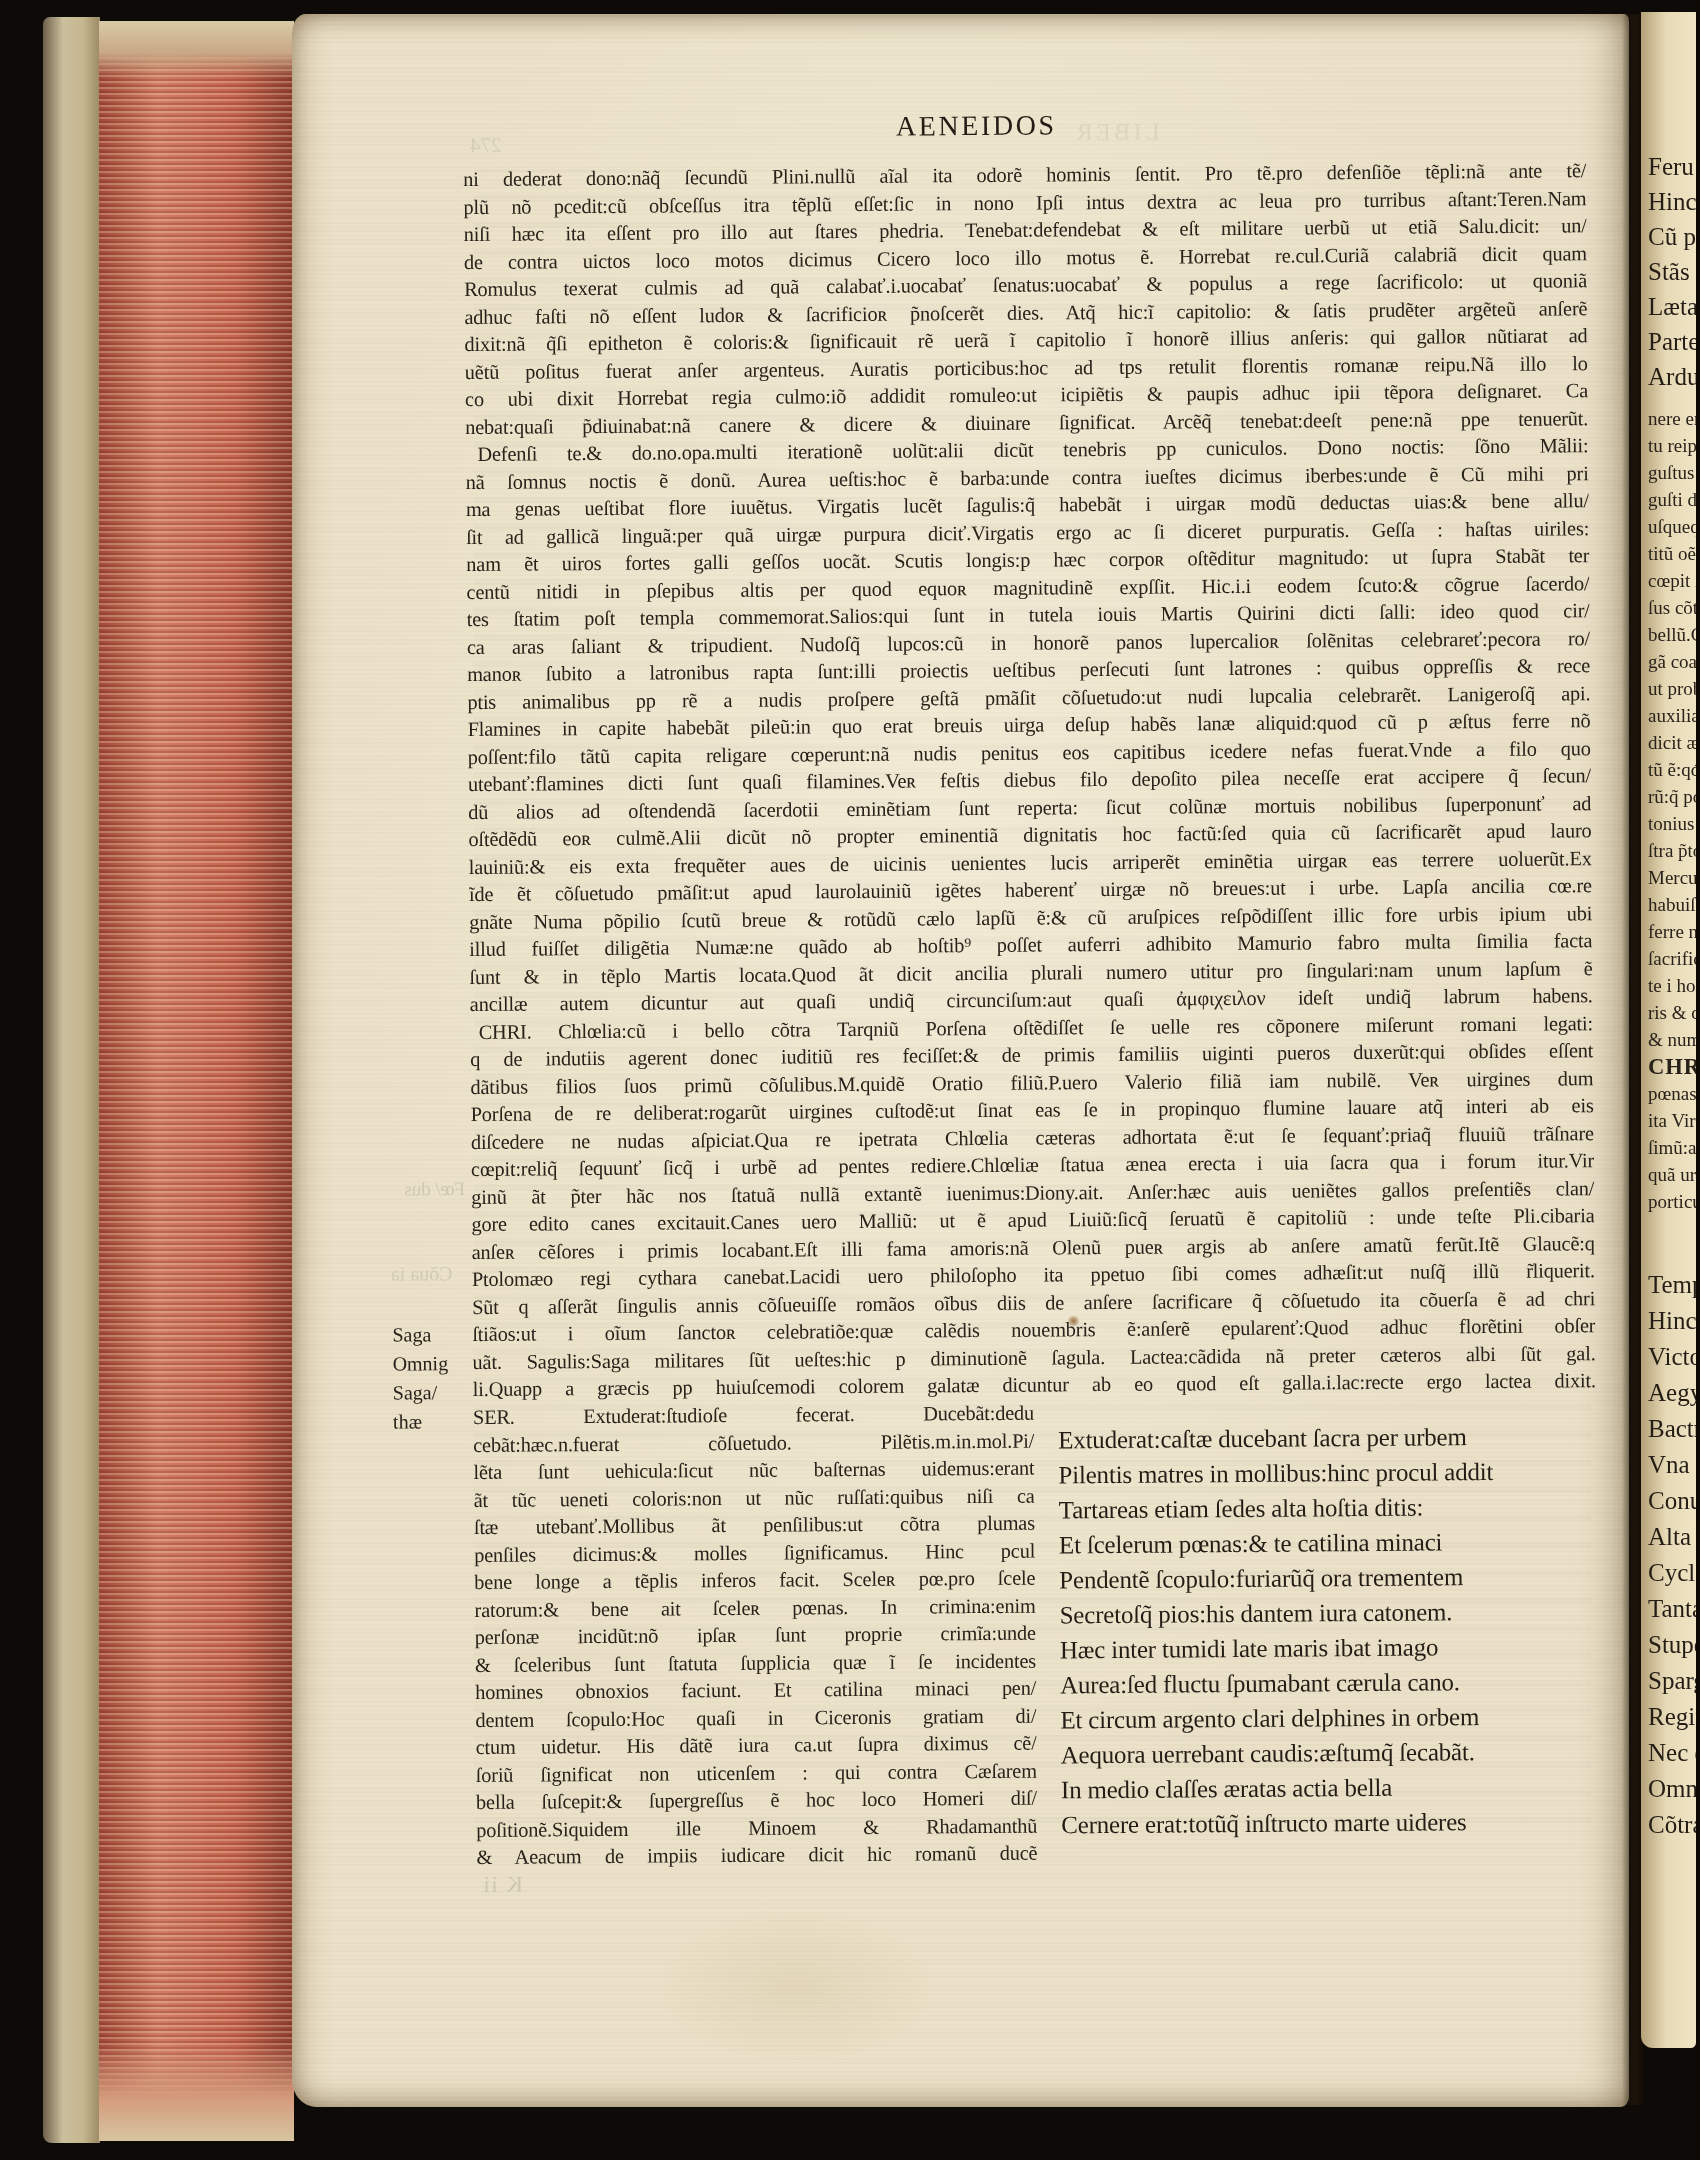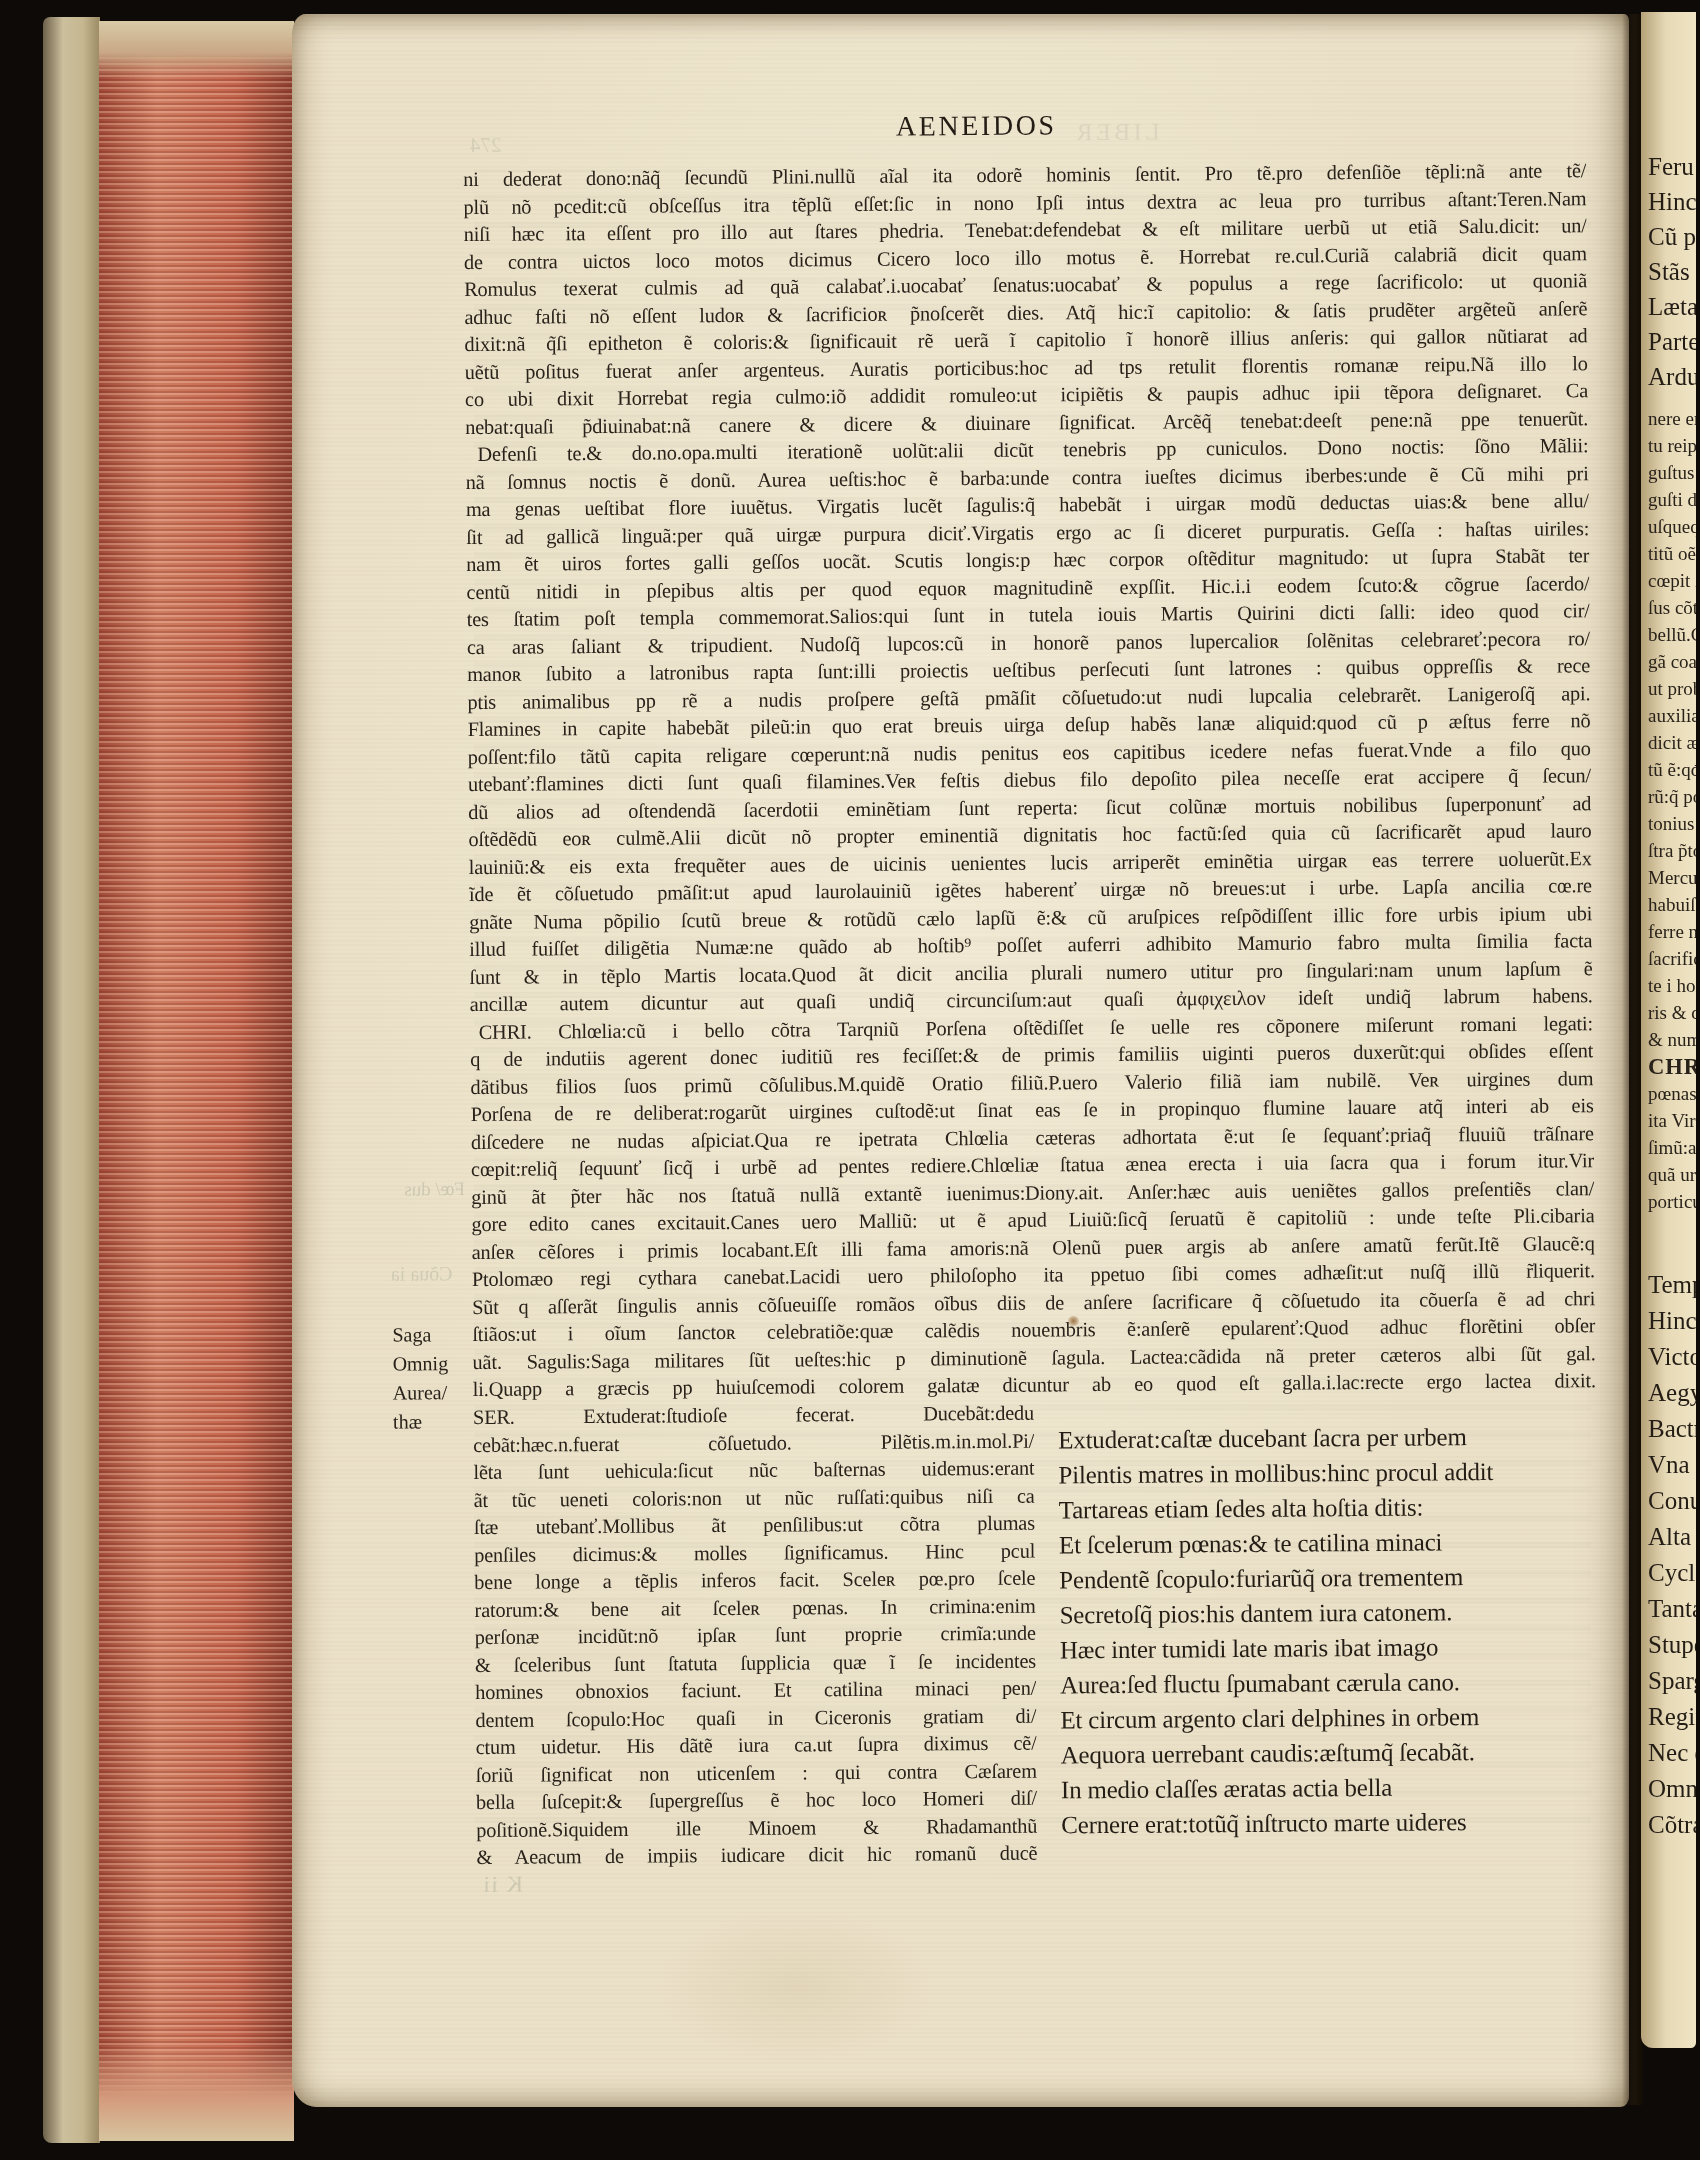--- a/index.html
+++ b/index.html
@@ -197,21 +197,21 @@
         <div>Ptolomæo regi cythara canebat.Lacidi uero philoſopho ita ppetuo ſibi comes adhæſit:ut nuſq̃ illũ r̃liquerit.</div>
         <div>Sũt q aſſerãt ſingulis annis cõſueuiſſe romãos oĩbus diis de anſere ſacrificare q̃ cõſuetudo ita cõuerſa ẽ ad chri</div>
         <div>ſtiãos:ut i oĩum ſanctoʀ celebratiõe:quæ calẽdis nouembris ẽ:anſerẽ epularenť:Quod adhuc florẽtini obſer</div>
         <div>uãt.  Sagulis:Saga militares ſũt ueſtes:hic p diminutionẽ ſagula.  Lactea:cãdida nã preter cæteros albi ſũt gal.</div>
         <div>li.Quapp a græcis pp huiuſcemodi colorem galatæ dicuntur ab eo quod eſt galla.i.lac:recte ergo lactea dixit.</div>
       </div>
 
     <div id="margin-note">
         <div>Saga</div>
         <div>Omnig</div>
-        <div>Aurea/</div>
+        <div>Saga/</div>
         <div>thæ</div>
       </div>
 
     <div id="left-column">
         <div>SER.   Extuderat:ſtudioſe fecerat. Ducebãt:dedu</div>
         <div>cebãt:hæc.n.fuerat cõſuetudo.  Pilẽtis.m.in.mol.Pi/</div>
         <div>lẽta ſunt uehicula:ſicut nũc baſternas uidemus:erant</div>
         <div>ãt tũc ueneti coloris:non ut nũc ruſſati:quibus niſi ca</div>
         <div>ſtæ utebanť.Mollibus ãt penſilibus:ut cõtra plumas</div>
         <div>penſiles dicimus:&amp; molles ſignificamus.  Hinc pcul</div>

